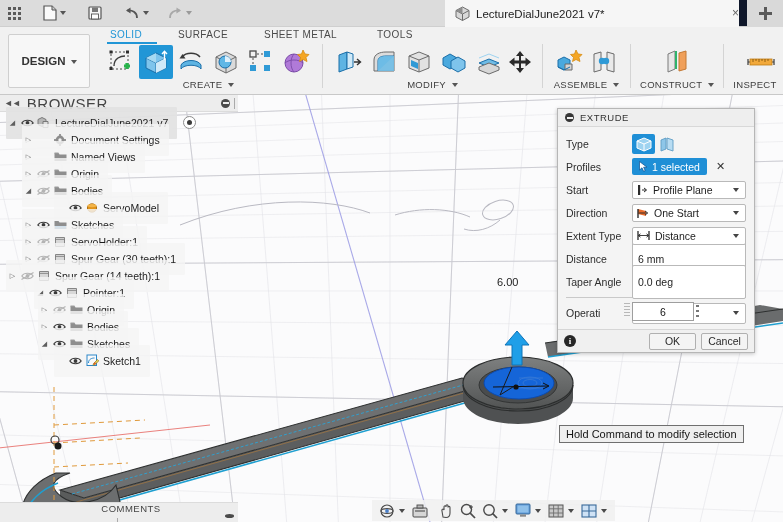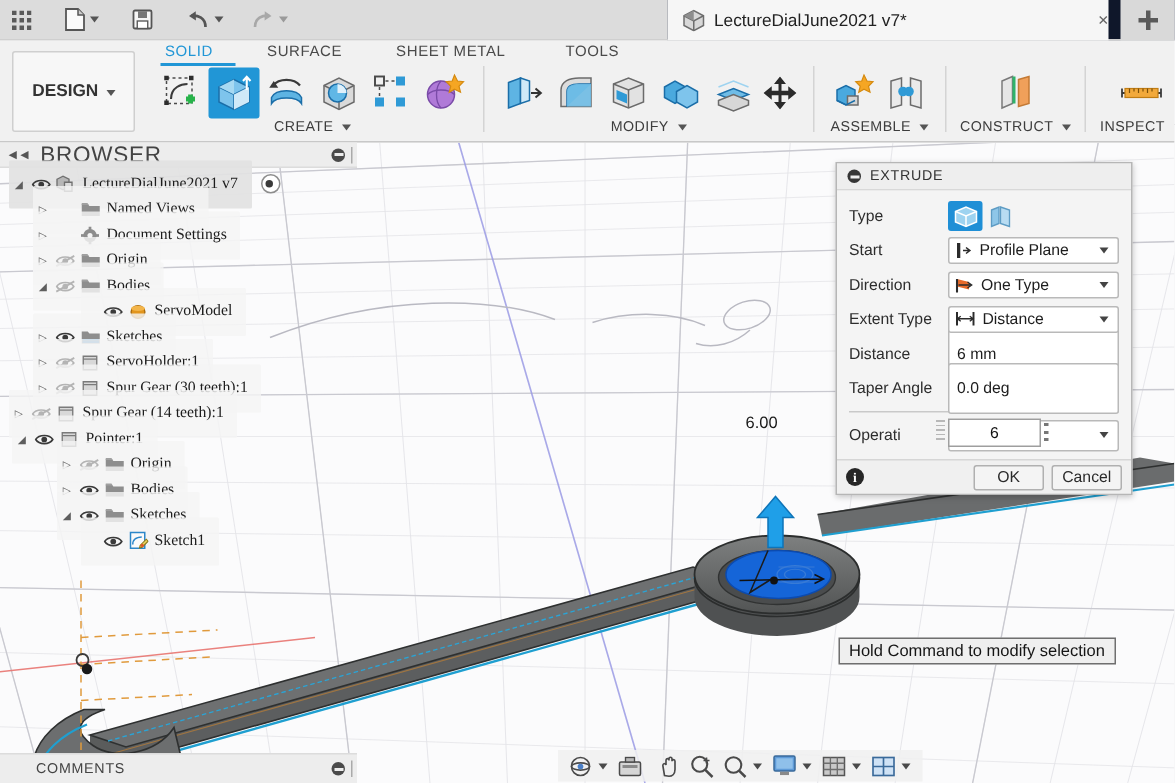--- a/index.html
+++ b/index.html
@@ -97,37 +97,38 @@
   .browser-title{font-size:15px;color:#444;letter-spacing:.5px;margin-left:7px;}
   .hdr-dot{
     margin-left:auto;margin-right:4px;width:9px;height:9px;border-radius:50%;
     background:#4a4a4a;cursor:pointer;position:relative;
   }
   .hdr-dot:after{content:"";position:absolute;left:1.5px;top:3.5px;width:6px;height:2px;background:#ededed;}
   .hdr-bar{margin-right:3px;width:1px;height:11px;background:#aaa;}
 
   .tree{position:absolute;left:0;top:114px;width:230px;}
   .node{display:flex;align-items:center;height:17px;font-size:10.5px;color:#1d1d1d;white-space:nowrap;cursor:default;}
-  .node .hit{display:flex;align-items:center;height:32px;background:rgba(244,244,244,.82);border-radius:1px;padding-right:5px;font-family:Liberation Serif, serif;}
+  .node .hit{display:flex;align-items:center;height:32px;background:rgba(244,244,244,.82);border-radius:1px;padding-right:5px;}
   .node.root .hit{background:rgba(226,226,226,.92);}
   .tw{width:13px;text-align:center;font-size:7px;color:#5e5e5e;cursor:pointer;flex:none;}
   .eye{width:17px;display:flex;align-items:center;justify-content:center;flex:none;cursor:pointer;}
   .nico{width:16px;display:flex;align-items:center;justify-content:center;flex:none;margin-right:3px;}
   .nlbl{padding-right:4px;}
   .radio{
     width:11px;height:11px;border-radius:50%;border:1px solid #8d8d8d;background:#fff;
     margin-left:6px;position:relative;flex:none;cursor:pointer;
   }
   .radio:after{content:"";position:absolute;left:2.5px;top:2.5px;width:5px;height:5px;border-radius:50%;background:#3a3a3a;}
 
   
   .comments{
     position:absolute;left:0;bottom:0;width:238px;height:20px;
     background:#ededed;display:flex;align-items:center;box-sizing:border-box;
     border-top:1px solid #dcdcdc;
+    flex-direction:column;
   }
   .comments-lbl{font-size:9.5px;color:#444;letter-spacing:.5px;margin-left:24px;}
 
   
   .dialog{
     position:absolute;left:557px;top:108px;width:196px;
     background:#f0f0f0;border:1px solid #b6b6b6;
     box-shadow:0 1px 4px rgba(0,0,0,.22);font-size:10.5px;
   }
   .dlg-hdr{
@@ -673,53 +674,53 @@
         </div>
         <span class="radio"></span>
       </div>
       <div class="node" style="padding-left: 22px;">
         <div class="hit">
           <span class="tw">▷</span>
           <span class="eye">
             <span></span>
           </span>
           <span class="nico">
-            <svg width="13" height="11" viewBox="0 0 13 11">
-              <path d="M0.5,2 L4.5,2 L5.6,3.4 L12.5,3.4 L12.5,10 L0.5,10 Z" fill="#8e8e8e"></path>
-              <path d="M0.5,1.4 L4.3,1.4 L5.2,2.6 L0.5,2.6 Z" fill="#a0a0a0"></path>
-            </svg>
-          </span>
-          <span class="nlbl">Named Views</span>
-        </div>
-      </div>
-      <div class="node" style="padding-left: 22px;">
-        <div class="hit">
-          <span class="tw">▷</span>
-          <span class="eye">
-            <span></span>
-          </span>
-          <span class="nico">
             <svg width="12" height="12" viewBox="0 0 12 12">
               <circle cx="6" cy="6" r="4.4" fill="#8d8d8d"></circle>
               <circle cx="6" cy="6" r="1.7" fill="#f4f4f4"></circle>
               <g fill="#8d8d8d">
                 <rect x="5.1" y="0" width="1.8" height="2.4"></rect>
                 <rect x="5.1" y="9.6" width="1.8" height="2.4"></rect>
                 <rect x="0" y="5.1" width="2.4" height="1.8"></rect>
                 <rect x="9.6" y="5.1" width="2.4" height="1.8"></rect>
               </g>
             </svg>
           </span>
           <span class="nlbl">Document Settings</span>
         </div>
       </div>
       <div class="node" style="padding-left: 22px;">
         <div class="hit">
           <span class="tw">▷</span>
           <span class="eye">
+            <span></span>
+          </span>
+          <span class="nico">
+            <svg width="13" height="11" viewBox="0 0 13 11">
+              <path d="M0.5,2 L4.5,2 L5.6,3.4 L12.5,3.4 L12.5,10 L0.5,10 Z" fill="#8e8e8e"></path>
+              <path d="M0.5,1.4 L4.3,1.4 L5.2,2.6 L0.5,2.6 Z" fill="#a0a0a0"></path>
+            </svg>
+          </span>
+          <span class="nlbl">Named Views</span>
+        </div>
+      </div>
+      <div class="node" style="padding-left: 22px;">
+        <div class="hit">
+          <span class="tw">▷</span>
+          <span class="eye">
             <svg width="13" height="10" viewBox="0 0 13 10">
               <path d="M0.8,5 C3,1.4 10,1.4 12.2,5 C10,8.6 3,8.6 0.8,5 Z" fill="none" stroke="#b4b4b4" stroke-width="1.1"></path>
               <circle cx="6.5" cy="5" r="1.9" fill="#b4b4b4"></circle>
               <path d="M0.5,8.4 L12.5,1.6" stroke="#b4b4b4" stroke-width="1.2"></path>
             </svg>
           </span>
           <span class="nico">
             <svg width="13" height="11" viewBox="0 0 13 11">
               <path d="M0.5,2 L4.5,2 L5.6,3.4 L12.5,3.4 L12.5,10 L0.5,10 Z" fill="#8e8e8e"></path>
               <path d="M0.5,1.4 L4.3,1.4 L5.2,2.6 L0.5,2.6 Z" fill="#a0a0a0"></path>
@@ -835,21 +836,21 @@
           </span>
           <span class="nico">
             <svg width="12" height="12" viewBox="0 0 12 12">
               <path d="M1.5,1.5 L10.5,1.5 L10.5,10.5 L1.5,10.5 Z" fill="#d8d8d8" stroke="#7a7a7a" stroke-width="0.9"></path>
               <path d="M1.5,3.4 L10.5,3.4" stroke="#7a7a7a" stroke-width="0.8"></path>
             </svg>
           </span>
           <span class="nlbl">Spur Gear (14 teeth):1</span>
         </div>
       </div>
-      <div class="node" style="padding-left: 8px;">
+      <div class="node" style="padding-left: 34px;">
         <div class="hit">
           <span class="tw">◢</span>
           <span class="eye">
             <svg width="13" height="10" viewBox="0 0 13 10">
               <path d="M0.8,5 C3,1.4 10,1.4 12.2,5 C10,8.6 3,8.6 0.8,5 Z" fill="none" stroke="#3a3a3a" stroke-width="1.1"></path>
               <circle cx="6.5" cy="5" r="1.9" fill="#3a3a3a"></circle>
             </svg>
           </span>
           <span class="nico">
             <svg width="12" height="12" viewBox="0 0 12 12">
@@ -960,20 +961,30 @@
           </svg>
         </div>
         <div class="type-btn">
           <svg width="16" height="16" viewBox="0 0 16 16">
             <path d="M2,4 L7,2 L7,13 L2,15 Z" fill="#8ec6e8" stroke="#5e9cc4" stroke-width="0.9"></path>
             <path d="M8,2 L14,4 L14,15 L8,13 Z" fill="#b8dcf2" stroke="#5e9cc4" stroke-width="0.9"></path>
           </svg>
         </div>
       </div>
 
+      <div class="row">
+        <span class="row-lbl">Profiles</span>
+        <div class="sel-chip">
+          <svg width="9" height="11" viewBox="0 0 9 11">
+            <path d="M0.5,0.5 L0.5,9 L3,6.8 L4.6,10.3 L6.2,9.6 L4.6,6.2 L8,6.2 Z" fill="#fff" stroke="#0a4f91" stroke-width="0.7"></path>
+          </svg>
+          <span>1 selected</span>
+        </div>
+        <span class="chip-x">✕</span>
+      </div>
 
       <div class="row">
         <span class="row-lbl">Start</span>
         <div class="combo">
           <svg width="11" height="12" viewBox="0 0 11 12">
             <rect x="1" y="1" width="2.2" height="10" fill="#2b2b2b"></rect>
             <path d="M5,6 L9,6 M7,4 L9.6,6 L7,8" stroke="#2b2b2b" stroke-width="1" fill="none"></path>
           </svg>
           <span class="combo-txt">Profile Plane</span>
           <span class="combo-caret"></span>
@@ -981,21 +992,21 @@
       </div>
 
       <div class="row">
         <span class="row-lbl">Direction</span>
         <div class="combo">
           <svg width="12" height="12" viewBox="0 0 12 12">
             <path d="M1,2 L9,4 L9,9 L1,7 Z" fill="#e86a2a"></path>
             <path d="M1,2 L1,11" stroke="#2b2b2b" stroke-width="1.4"></path>
             <path d="M2,6 L10,6 M8,4 L10.8,6 L8,8" stroke="#2b2b2b" stroke-width="0.9" fill="none"></path>
           </svg>
-          <span class="combo-txt">One Type</span>
+          <span class="combo-txt">One Start</span>
           <span class="combo-caret"></span>
         </div>
       </div>
 
       <div class="row">
         <span class="row-lbl">Extent Type</span>
         <div class="combo">
           <svg width="13" height="11" viewBox="0 0 13 11">
             <path d="M1,1 L1,10 M12,1 L12,10" stroke="#2b2b2b" stroke-width="1.3"></path>
             <path d="M1.5,5.5 L11.5,5.5 M3.5,3.8 L1.2,5.5 L3.5,7.2 M9.5,3.8 L11.8,5.5 L9.5,7.2" stroke="#2b2b2b" stroke-width="0.9" fill="none"></path>

